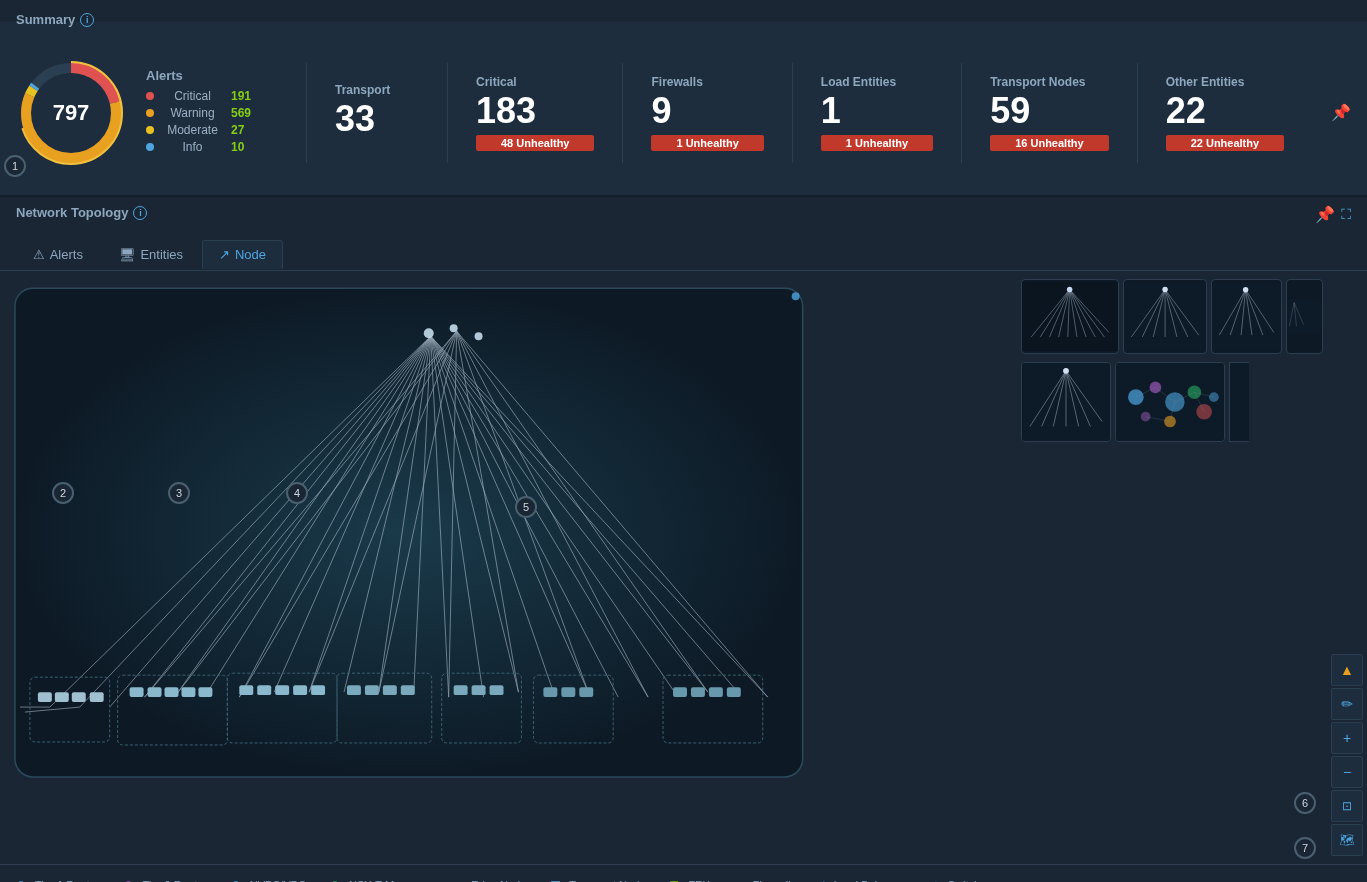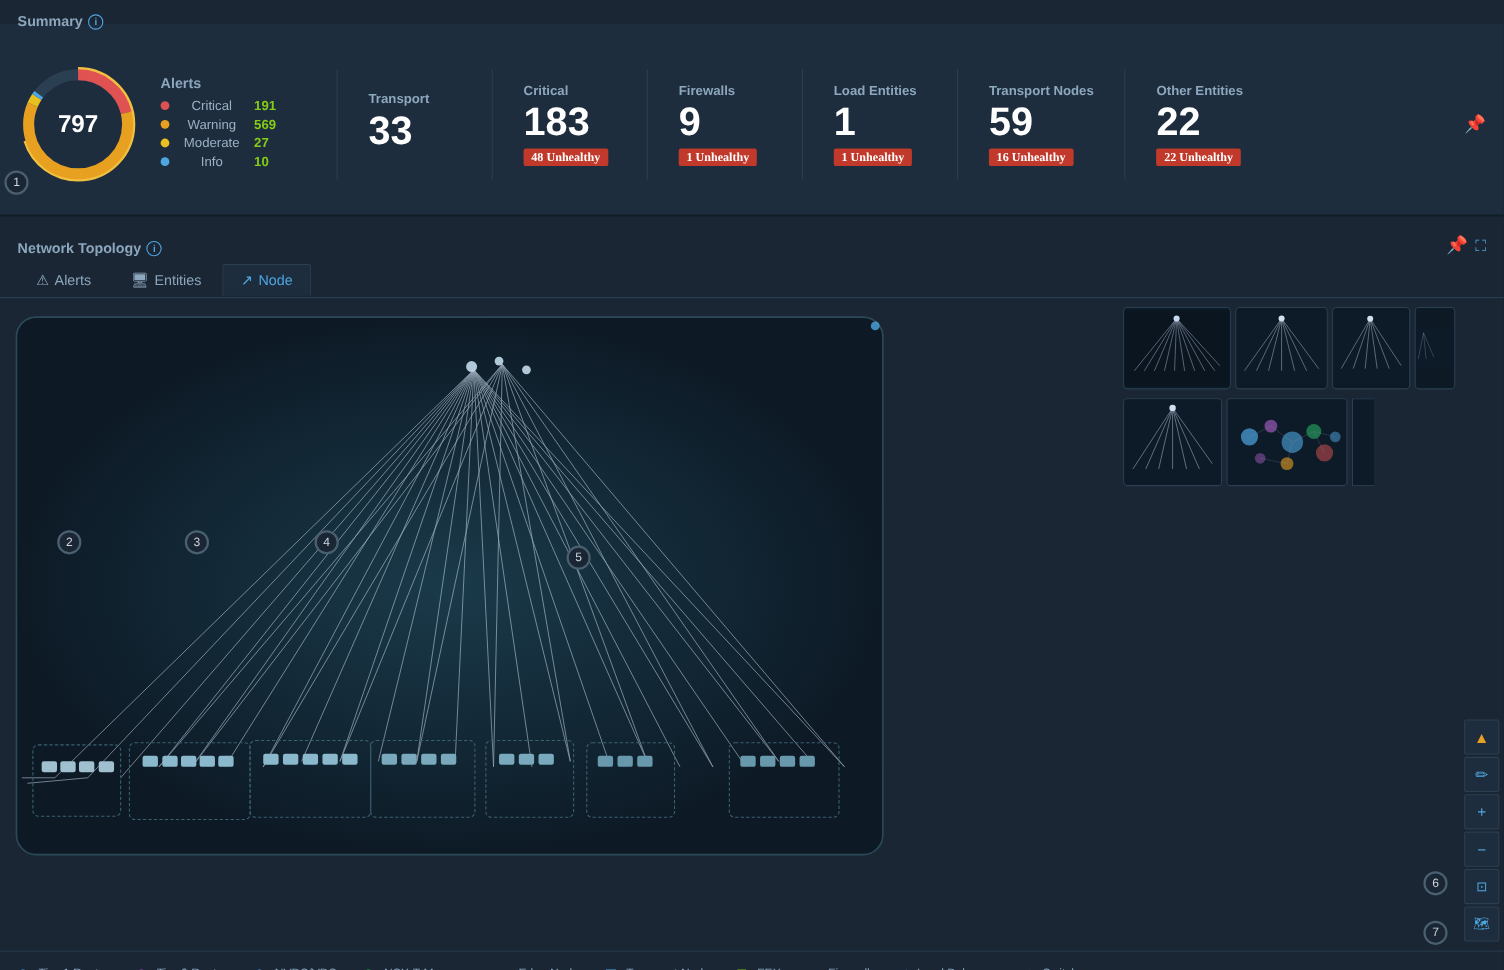--- a/index.html
+++ b/index.html
@@ -119,36 +119,35 @@
       font-weight: 700;
       color: #ffffff;
       line-height: 1;
       margin-bottom: 6px;
     }
     .unhealthy-badge {
       background: #c0392b;
       color: #fff;
       font-size: 11px;
       font-weight: 600;
-      padding: 2px 7px;
+      padding: 2px 25px;
       border-radius: 2px;
-      font-family: Liberation Serif, serif;
     }
 
     
     .topology-section {
       background: #1a2633;
       height: calc(882px - 175px - 40px);
       position: relative;
       display: flex;
       flex-direction: column;
     }
     .topology-header {
       display: flex;
-      align-items: flex-end;
+      align-items: flex-start;
       justify-content: space-between;
       padding: 8px 16px 0 16px;
       height: 36px;
     }
     .topology-title {
       font-size: 13px;
       color: #8ca7be;
       font-weight: 600;
       display: flex;
       align-items: center;

